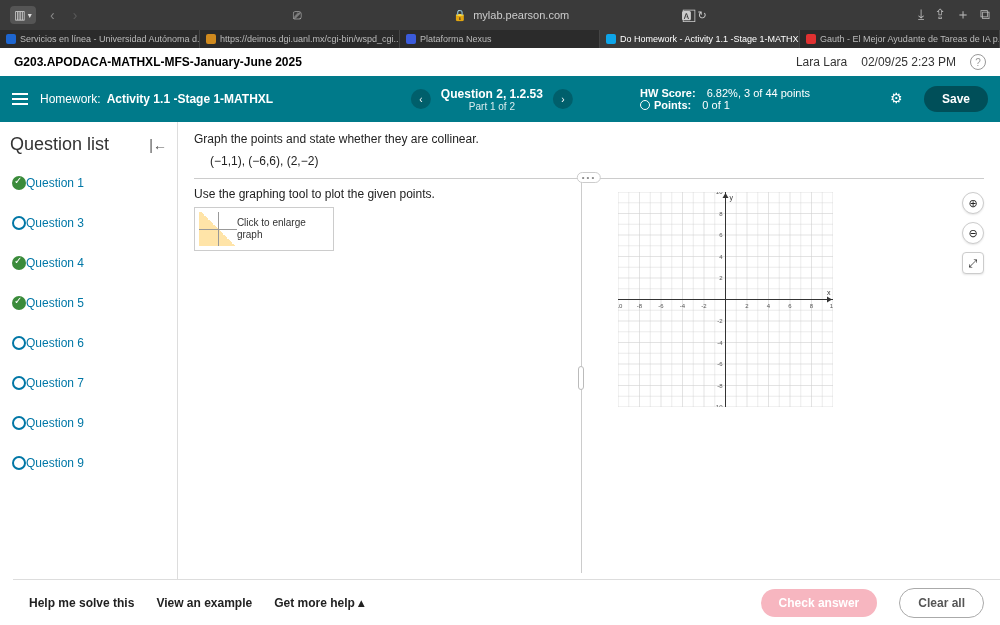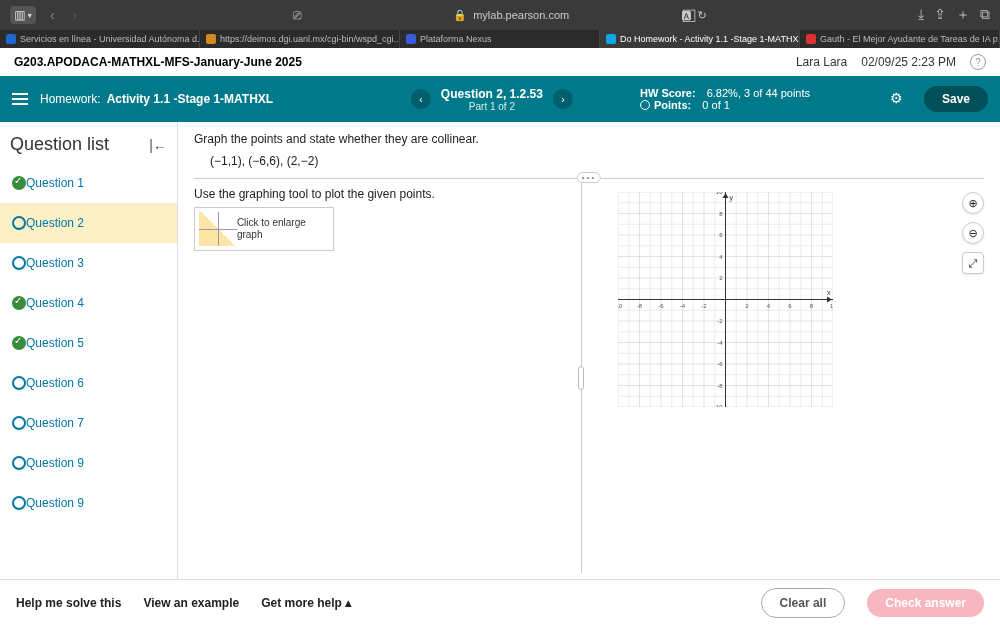--- a/index.html
+++ b/index.html
@@ -53,21 +53,21 @@
   .enlarge .thumb::before{left:50%;top:0;bottom:0;width:1px;}
   .enlarge .thumb::after{top:50%;left:0;right:0;height:1px;}
   .enlarge .tx{font-size:10px;line-height:1.2;color:#333;}
   .graph-area{position:absolute;left:440px;top:70px;width:215px;height:215px;}
   .graph-tools{position:absolute;right:16px;top:70px;display:flex;flex-direction:column;gap:8px;}
   .tool{width:22px;height:22px;border:1px solid #ccc;border-radius:50%;display:flex;align-items:center;justify-content:center;font-size:11px;background:#fff;cursor:pointer;box-shadow:0 1px 2px rgba(0,0,0,.1);}
   svg.grid{background:#fff;}
   .vsplit{position:absolute;left:400px;top:60px;bottom:6px;width:6px;display:flex;align-items:center;}
   .vsplit::before{content:"";position:absolute;left:3px;top:0;bottom:0;width:1px;background:#ccc;}
   .vhandle{width:9px;height:24px;border:1px solid #bbb;background:#fff;border-radius:3px;z-index:1;}
-  .footer{height:46px;border-top:1px solid #ddd;display:flex;align-items:center;padding:0 16px;font-size:12px;gap:22px;background:#fff;}
+  .footer{height:46px;border-top:1px solid #ddd;display:flex;align-items:center;padding:0 16px;font-size:12px;gap:22px;background:#fff;margin-left:13px;}
   .footer .link{font-weight:600;color:#222;cursor:pointer;}
   .footer .spacer{flex:1;}
   .pill{border-radius:18px;padding:7px 18px;font-weight:600;cursor:pointer;font-size:12px;}
   .pill.clear{border:1px solid #aaa;color:#555;background:#fff;}
   .pill.check{background:#f7b6c0;color:#fff;}
 </style>
 </head>
 <body>
 
 <div class="browser-bar">
@@ -153,24 +153,20 @@
 
   <div class="body-row">
     <div class="sidebar">
       <div class="sidebar-head">
         <h2>Question list</h2>
         <span class="collapse">|←</span>
       </div>
       <div class="qitem">
           <span class="dot done"></span>
           <span>Question 1</span>
-        </div>
-      <div class="qitem active">
-          <span class="dot"></span>
-          <span>Question 2</span>
         </div>
       <div class="qitem">
           <span class="dot"></span>
           <span>Question 3</span>
         </div>
       <div class="qitem">
           <span class="dot done"></span>
           <span>Question 4</span>
         </div>
       <div class="qitem">
@@ -291,16 +287,16 @@
         <div class="tool" style="border-radius:4px">⤢</div>
       </div>
     </div>
   </div>
 
   <div class="footer">
     <span class="link">Help me solve this</span>
     <span class="link">View an example</span>
     <span class="link"><span>Get more help</span> <span>▴</span></span>
     <span class="spacer"></span>
+    <span class="pill check">Check answer</span>
     <span class="pill clear">Clear all</span>
-    <span class="pill check">Check answer</span>
   </div>
 </div>
 
 </body></html>

